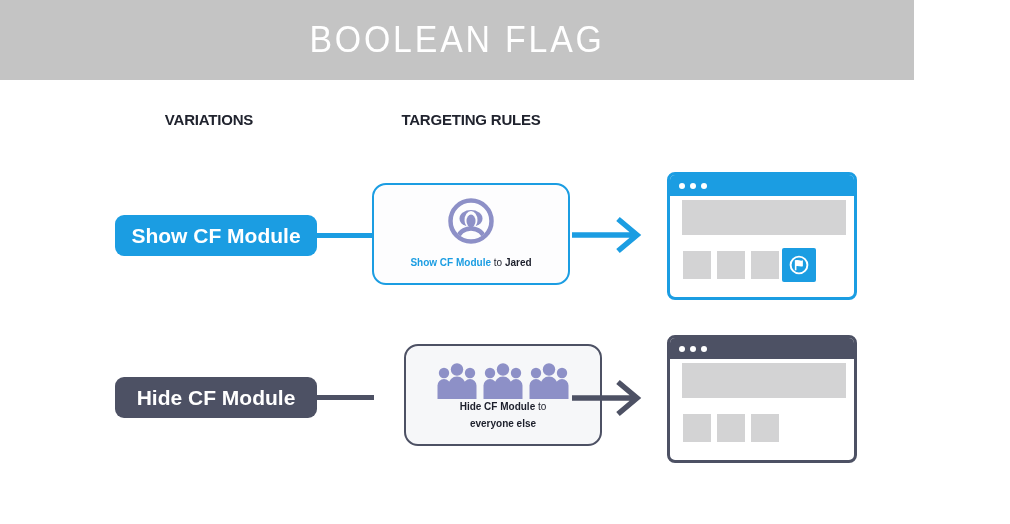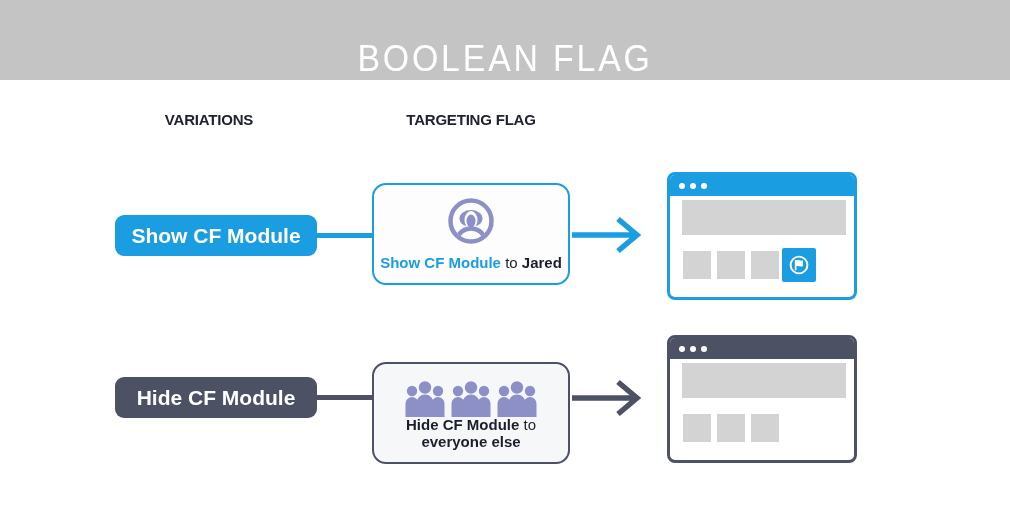--- a/index.html
+++ b/index.html
@@ -9,23 +9,23 @@
     position: relative;
     width: 1010px;
     height: 524px;
     background: #ffffff;
     overflow: hidden;
   }
 
   
   .banner {
     position: absolute; left: 0; top: 0;
-    width: 1010px; height: 80px;
+    width: 914px; height: 80px;
     background: #c4c4c4;
-    display: flex; align-items: flex-end; justify-content: center;
+    display: flex; align-items: center; justify-content: center;
   }
   .banner-title {
     color: #ffffff;
     font-size: 36px;
     font-weight: 500;
     letter-spacing: 3px;
     transform: scaleX(0.94);
   }
 
   
@@ -60,29 +60,29 @@
   #conn-1 { top: 233px; background: #1b9de2; }
   #conn-2 { top: 395px; background: #4d5164; }
 
   
   .rule-box {
     position: absolute; left: 372px;
     width: 198px; height: 102px;
     border-radius: 14px;
   }
   #rule-box-1 { top: 183px; background: #fdfdfe; border: 2px solid #1b9de2; }
-  #rule-box-2 { top: 362px; background: #f6f7f9; border: 2px solid #4d5164; }
+  #rule-box-2 { top: 344px; background: #f6f7f9; border: 2px solid #4d5164; margin-left: 32px; }
   .rule-icon-wrap { position: absolute; left: 0; width: 100%; display: flex; justify-content: center; }
   #rule-box-1 .rule-icon-wrap { top: 12px; }
   #rule-box-2 .rule-icon-wrap { top: 15px; }
   .rule-text {
     position: absolute; left: 0; bottom: 12px;
     width: 100%;
     text-align: center;
-    font-size: 15px;
+    font-size: 10px;
     color: #1c1f2b;
     line-height: 17px;
   }
   .flag-name-blue { color: #1b9de2; font-weight: 700; }
   .flag-name-dark { color: #1c1f2b; font-weight: 700; }
   .rule-mid { font-weight: 400; }
   .audience-bold { font-weight: 700; }
   .audience-block { display: block; font-weight: 700; }
 
   
@@ -131,21 +131,21 @@
 </head>
 <body>
 
 <div id="canvas">
 
   <div class="banner">
     <div class="banner-title">BOOLEAN FLAG</div>
   </div>
 
   <div class="col-header" id="hdr-variations">VARIATIONS</div>
-  <div class="col-header" id="hdr-targeting">TARGETING FLAG</div>
+  <div class="col-header" id="hdr-targeting">TARGETING RULES</div>
 
   <div class="pill" id="pill-show">Show CF Module</div>
 
   <div class="connector" id="conn-1"></div>
 
   <div class="rule-box" id="rule-box-1">
     <div class="rule-icon-wrap">
       <svg width="48" height="48" viewBox="0 0 48 48">
         <defs>
             <clipPath id="uclip">

